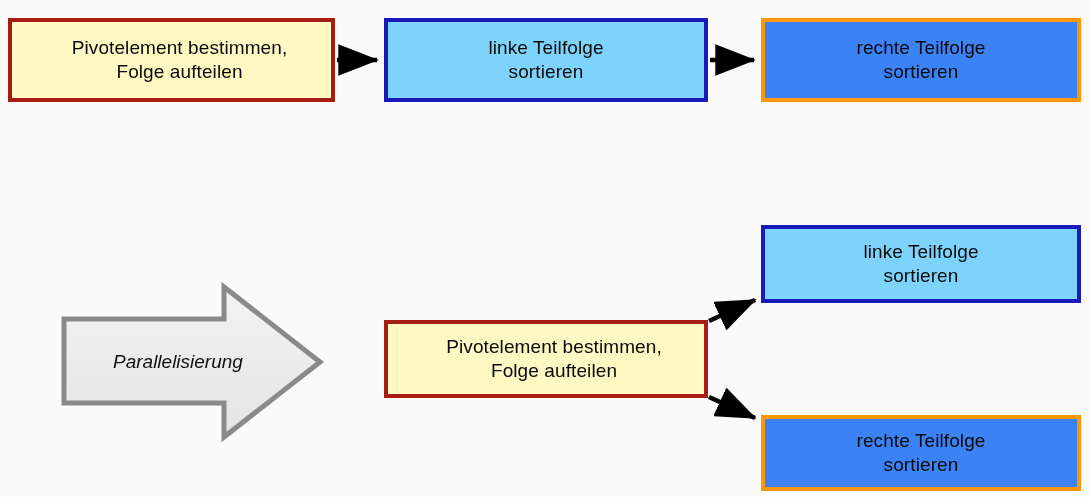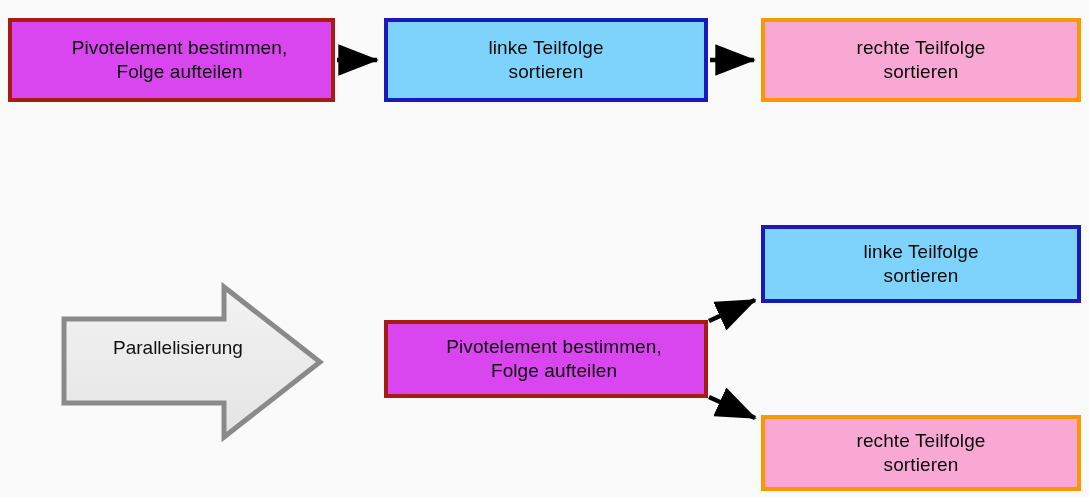--- a/index.html
+++ b/index.html
@@ -21,23 +21,23 @@
     display: flex;
     align-items: center;
     justify-content: center;
     text-align: center;
     line-height: 1.28;
     color: #0a0a0a;
     font-size: 19px;
     white-space: pre-line;
     letter-spacing: 0.1px;
   }
-  .node.pink   { background: #d946ef; border: 4px solid #a61c13; padding-left: 16px; }
+  .node.pink   { background: #fef9c3; border: 4px solid #a61c13; padding-left: 16px; }
   .node.blue   { background: #7dd3fc; border: 4px solid #1a19ba; }
-  .node.yellow { background: #f9a8d4; border: 4px solid #fb9700; }
+  .node.yellow { background: #3b82f6; border: 4px solid #fb9700; }
 
   .svg-layer {
     position: absolute;
     left: 0;
     top: 0;
     width: 1089px;
     height: 497px;
     pointer-events: none;
   }
   .banner-label {
@@ -86,15 +86,15 @@
 
     <line x1="710" y1="60" x2="754" y2="60" stroke="#000000" stroke-width="4.5" marker-end="url(#arrowhead)"></line>
 
     <line x1="709" y1="321" x2="755" y2="300" stroke="#000000" stroke-width="4.5" marker-end="url(#arrowhead)"></line>
 
     <line x1="709" y1="397" x2="755" y2="418" stroke="#000000" stroke-width="4.5" marker-end="url(#arrowhead)"></line>
 
     <polygon points="64,319 224,319 224,287 320,362 224,437 224,403 64,403" fill="url(#bannerGrad)" stroke="#8a8a8a" stroke-width="5" stroke-linejoin="miter"></polygon>
   </svg>
 
-  <span class="banner-label" style="left:113px; top:337px;">Parallelisierung</span>
+  <span class="banner-label" style="left:113px; top:351px;font-style:italic;">Parallelisierung</span>
 
 </div>
 
 </body></html>

